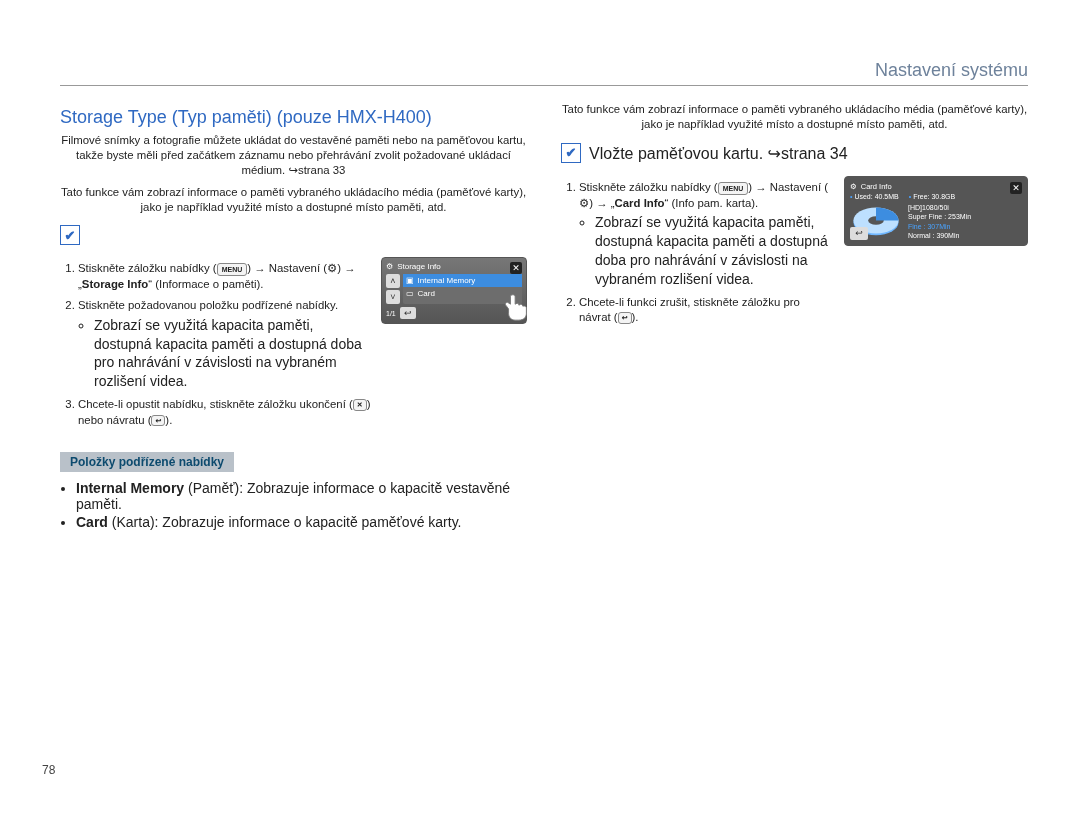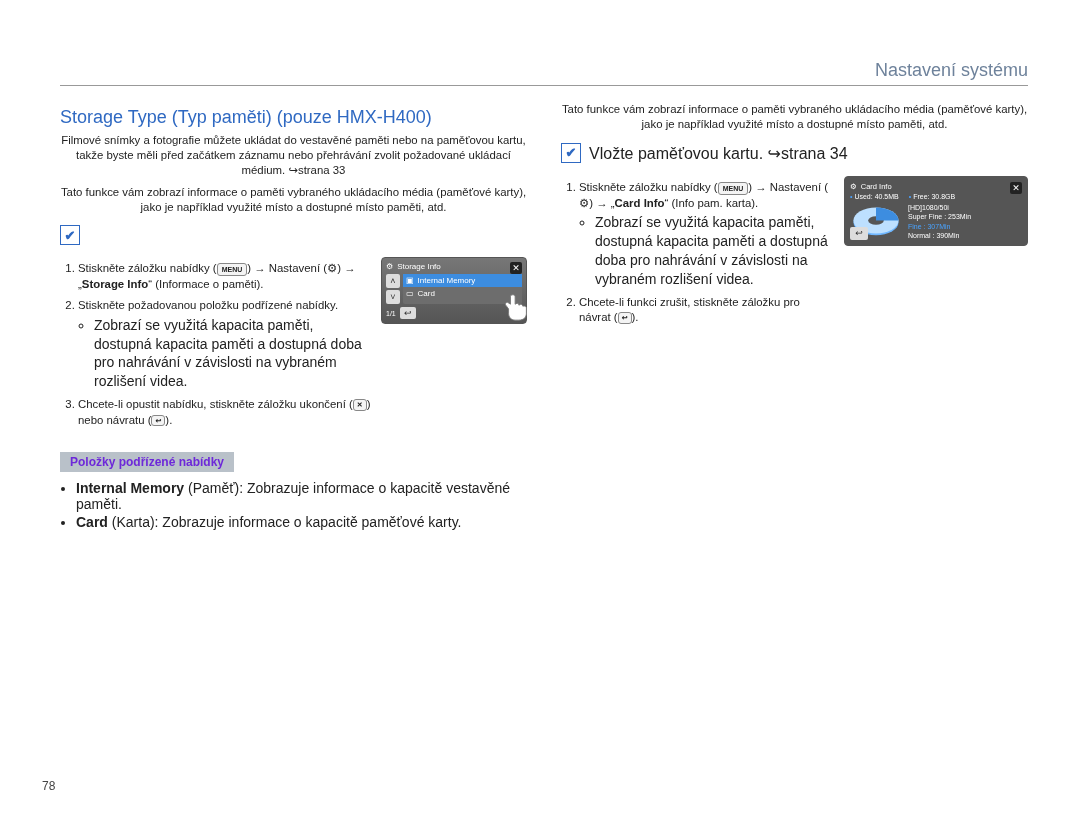--- a/index.html
+++ b/index.html
@@ -11,22 +11,22 @@
   p.body{font-size:11.4px;line-height:1.35;margin:2px 0 6px 0;text-align:center;}
   .note-row{display:flex;align-items:flex-start;gap:8px;margin:10px 0 12px 0;}
   .note-icon{width:18px;height:18px;border:1px solid #2f69c2;display:flex;align-items:center;justify-content:center;color:#2f69c2;font-weight:bold;font-size:13px;flex:none;}
   .note-text{font-size:16px;line-height:1.35;}
   ol.steps{font-size:11.4px;padding-left:18px;margin:4px 0;}
   ol.steps li{margin-bottom:6px;line-height:1.35;}
   ul.bullets{font-size:14px;margin:2px 0 4px 0;padding-left:16px;}
   ul.bullets li{margin-bottom:2px;}
   .mini-btn{display:inline-block;border:1px solid #888;border-radius:3px;background:#f4f4f4;font-size:7px;padding:1px 4px;vertical-align:middle;font-weight:bold;}
   .gear{display:inline-block;}
-  .sub-h{display:inline-block;background:#b9c1c9;color:#6d28d9;font-weight:bold;font-size:12px;padding:3px 10px;margin:14px 0 6px 0;}
-  .page-num{position:absolute;left:42px;bottom:34px;font-size:12px;color:#444;margin-top:36px;}
+  .sub-h{display:inline-block;background:#b9c1c9;color:#0c4a6e;font-weight:bold;font-size:12px;padding:3px 10px;margin:14px 0 6px 0;}
+  .page-num{position:absolute;left:42px;bottom:50px;font-size:12px;color:#444;margin-top:36px;}
 
   
   .mini-screen{width:136px;border:1px solid #555;border-radius:4px;background:linear-gradient(#777,#555);padding:4px;color:#fff;font-size:8px;position:relative;}
   .ms-title{display:flex;align-items:center;gap:4px;margin-bottom:3px;}
   .ms-x{position:absolute;top:4px;right:4px;width:12px;height:12px;background:#222;color:#fff;display:flex;align-items:center;justify-content:center;font-size:9px;border-radius:2px;}
   .ms-list{background:#6d6d6d;border-radius:2px;}
   .ms-row{display:flex;align-items:center;gap:4px;padding:2px 3px;}
   .ms-row.sel{background:#3d8de0;}
   .ms-arrow{width:14px;height:14px;background:#ddd;color:#333;display:flex;align-items:center;justify-content:center;border-radius:2px;font-size:9px;}
   .ms-foot{display:flex;align-items:center;gap:4px;margin-top:3px;}

